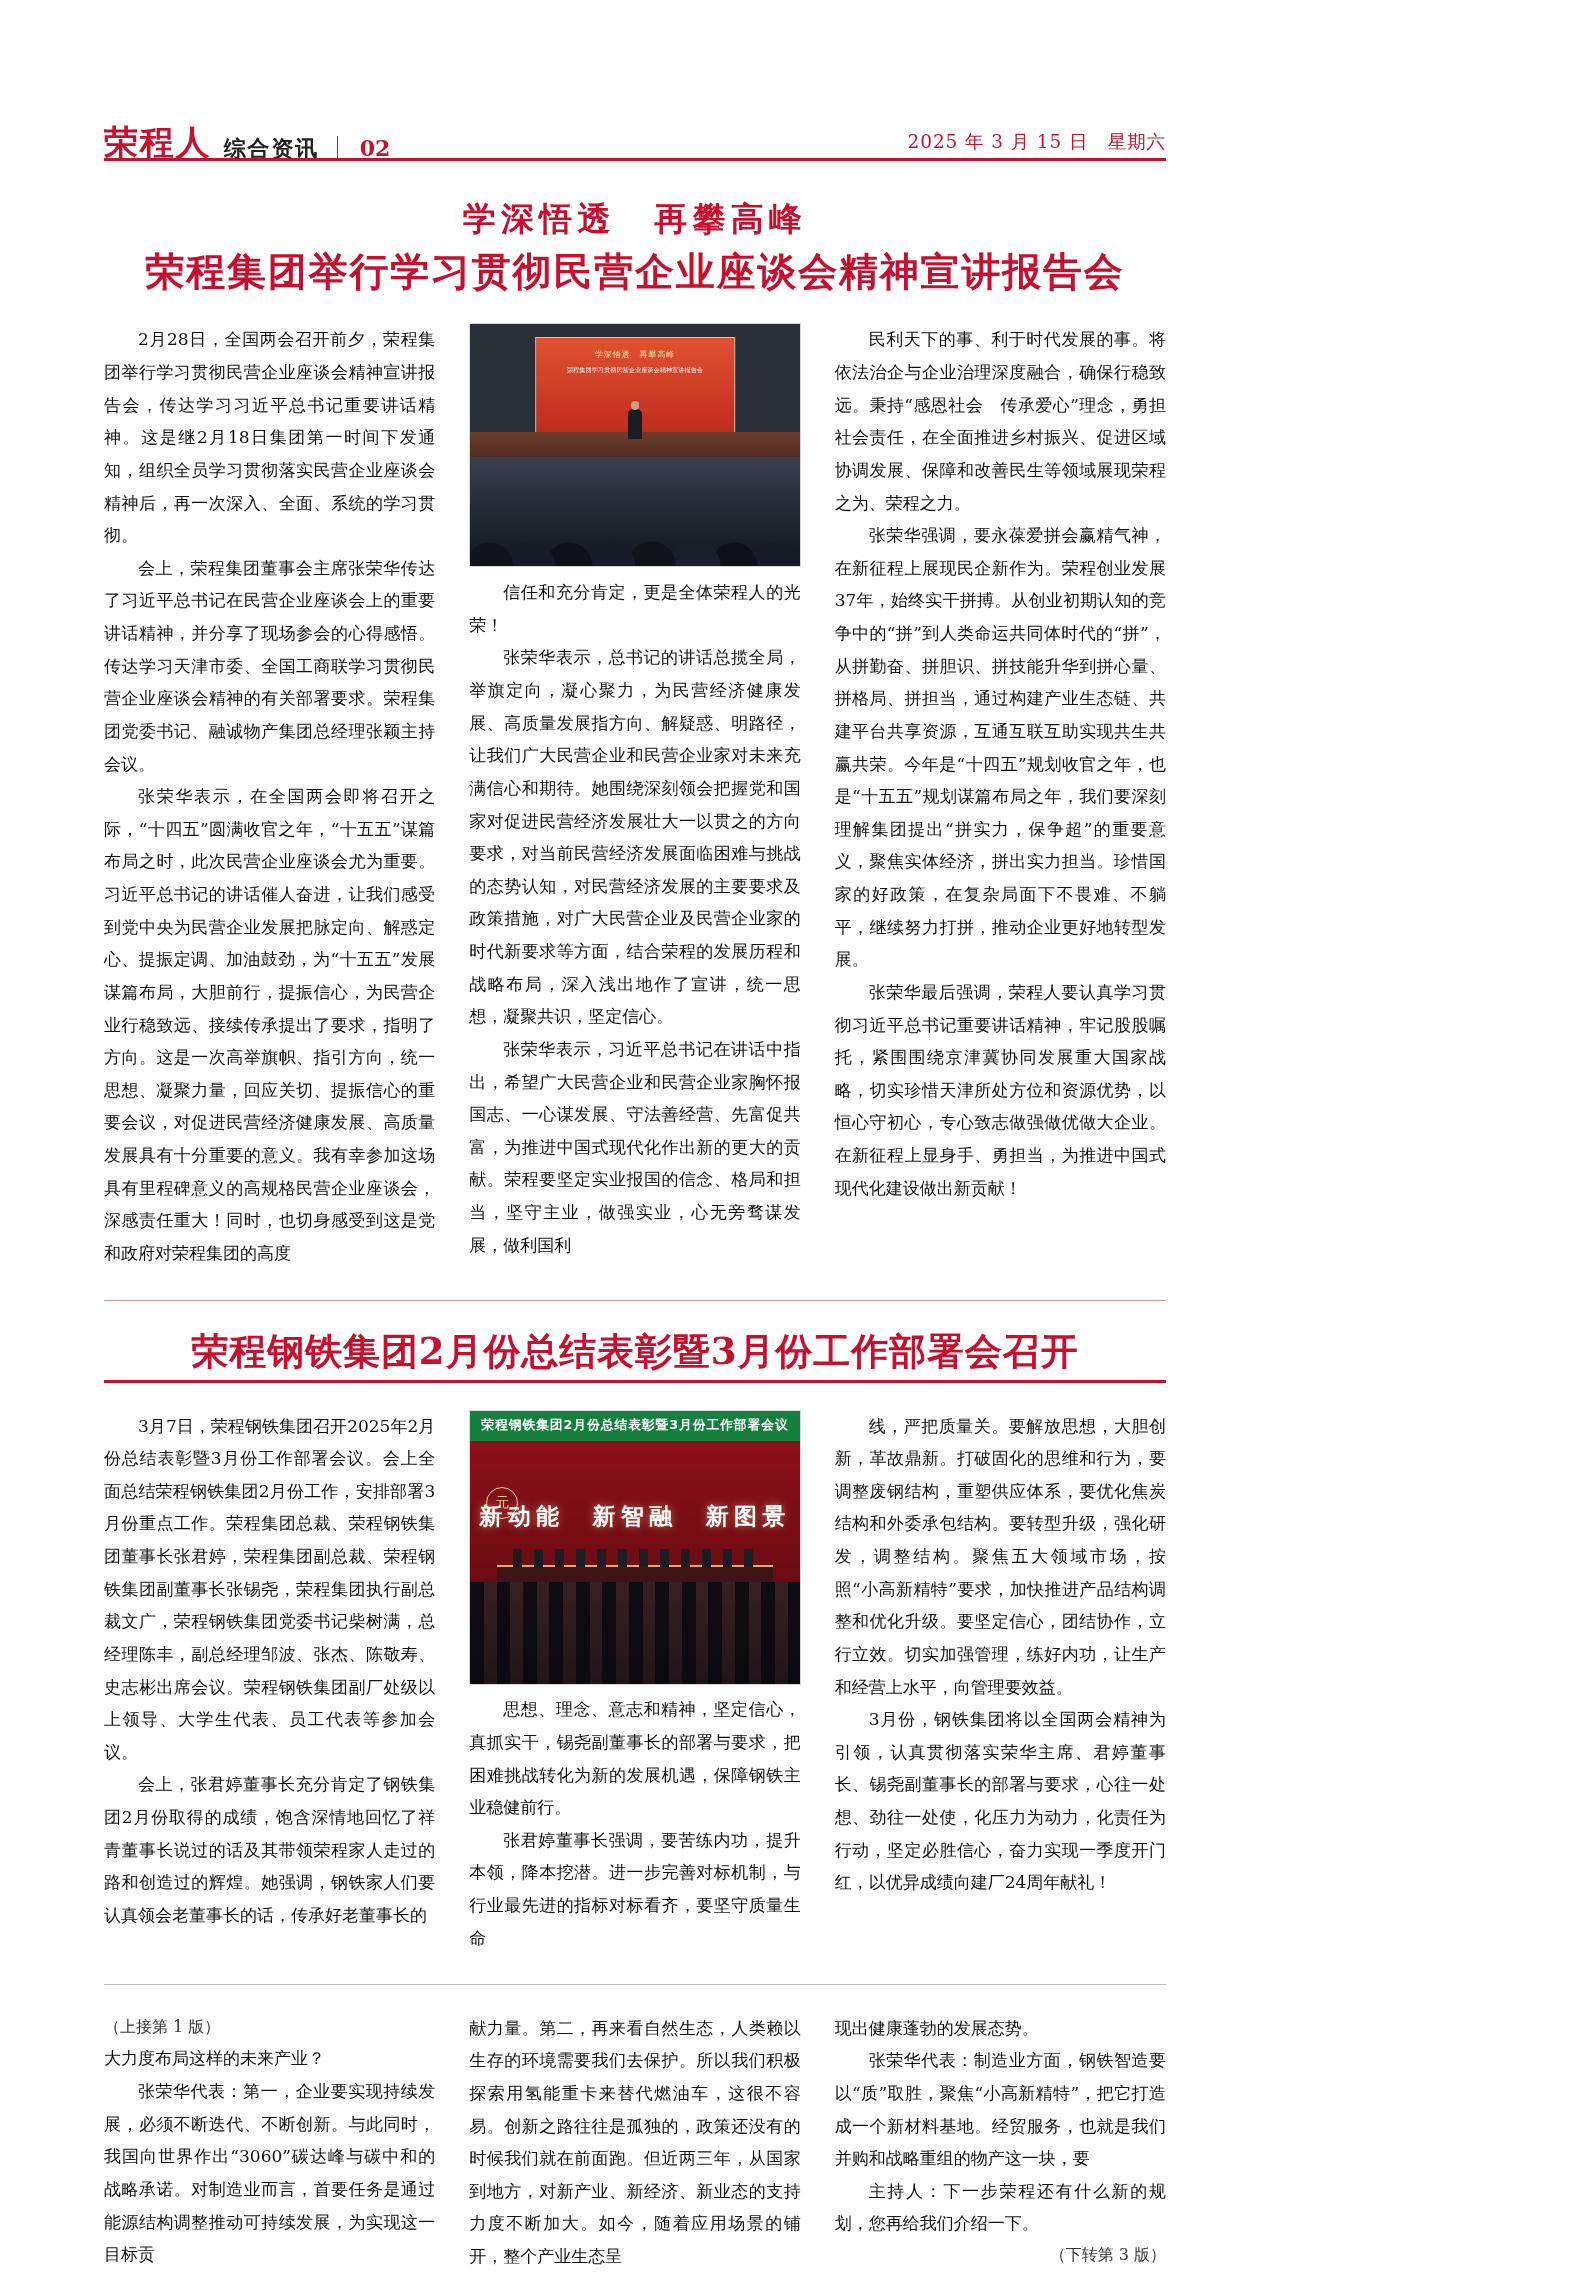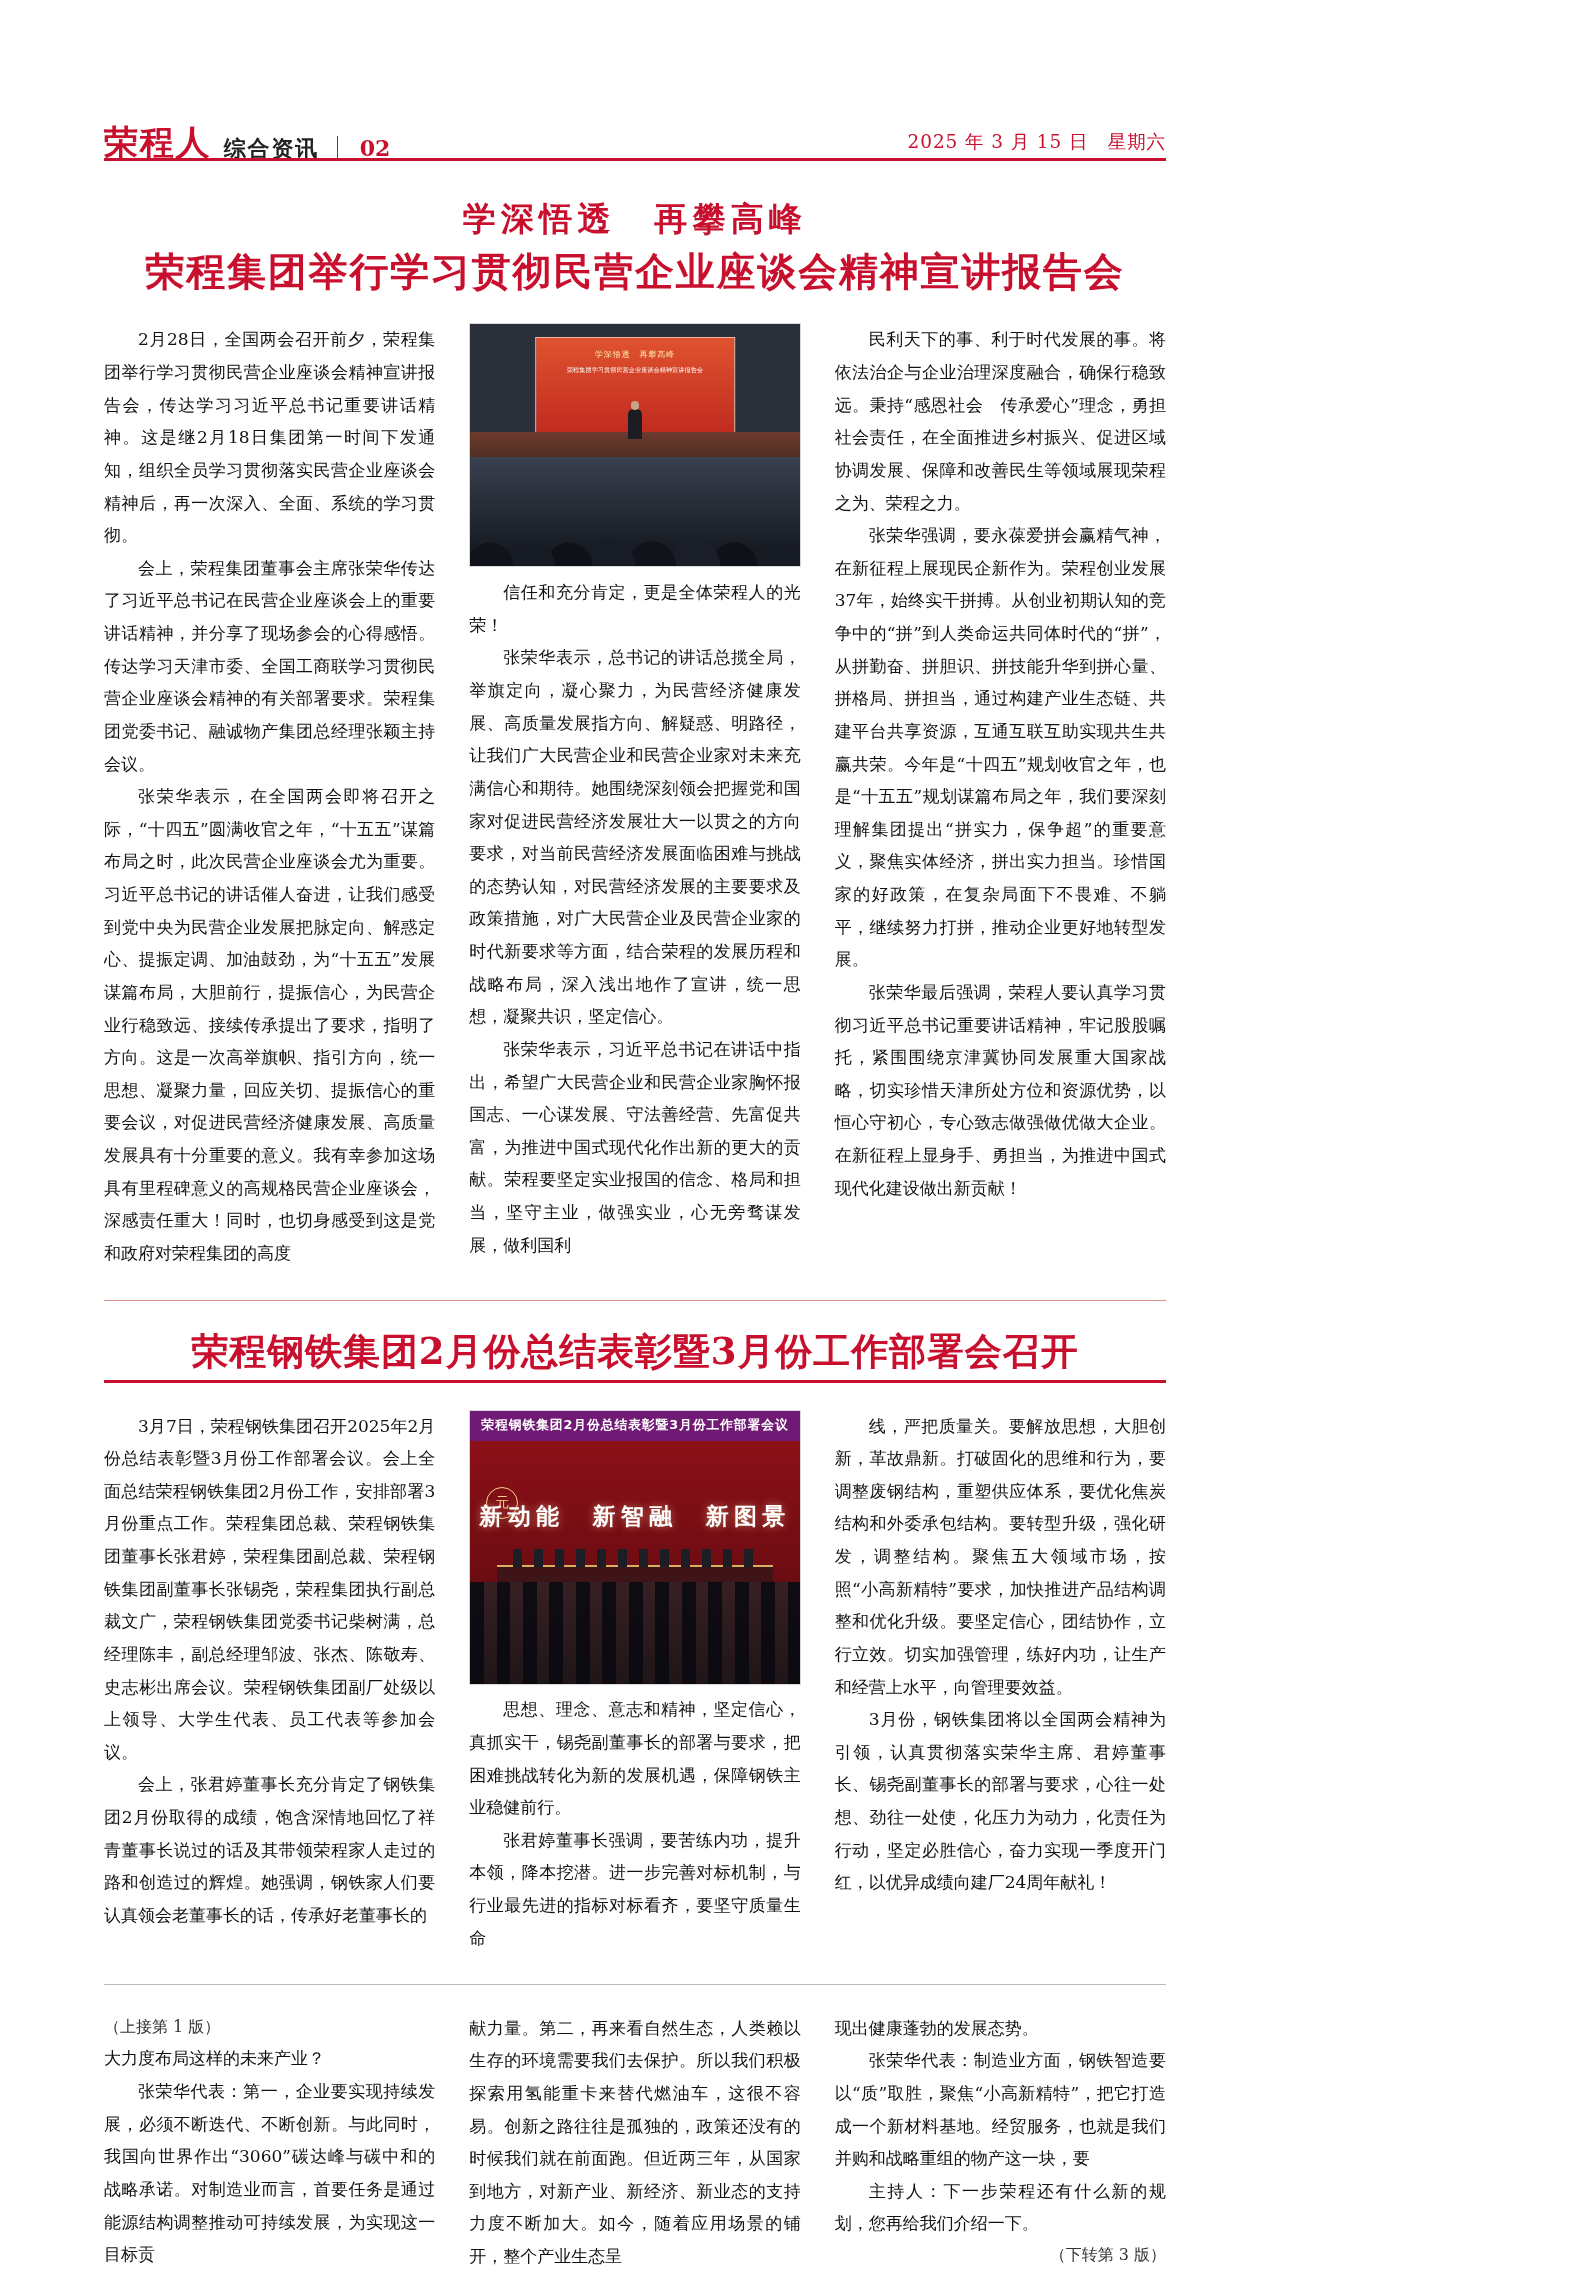--- a/index.html
+++ b/index.html
@@ -135,21 +135,21 @@
       radial-gradient(circle at 55% 100%,#10131a 0 24px,transparent 25px),
       radial-gradient(circle at 68% 100%,#1a1e28 0 25.6px,transparent 26.5px),
       radial-gradient(circle at 80% 100%,#0e1118 0 23px,transparent 24px),
       radial-gradient(circle at 93% 100%,#171b24 0 25px,transparent 25.6px),
       linear-gradient(180deg,#39404e,#11141b);
   }
 
   
   .photo2{height:275px;background:#7a0f14;}
   .photo2 .banner{
-    position:absolute;left:0;right:0;top:0;height:30px;background:#701a75;
+    position:absolute;left:0;right:0;top:0;height:30px;background:#15803d;
     color:#fff;font-size:12.8px;font-weight:700;letter-spacing:0.9px;
     display:flex;align-items:center;justify-content:center;
     font-family:"DejaVu Sans","Liberation Sans",sans-serif;
   }
   .photo2 .hall{
     position:absolute;left:0;right:0;top:30px;bottom:0;
     background:linear-gradient(180deg,#8d1018 0%,#6d0c12 55%,#2a1416 100%);
   }
   .photo2 .slogan{
     position:absolute;left:0;right:0;top:53px;text-align:center;

